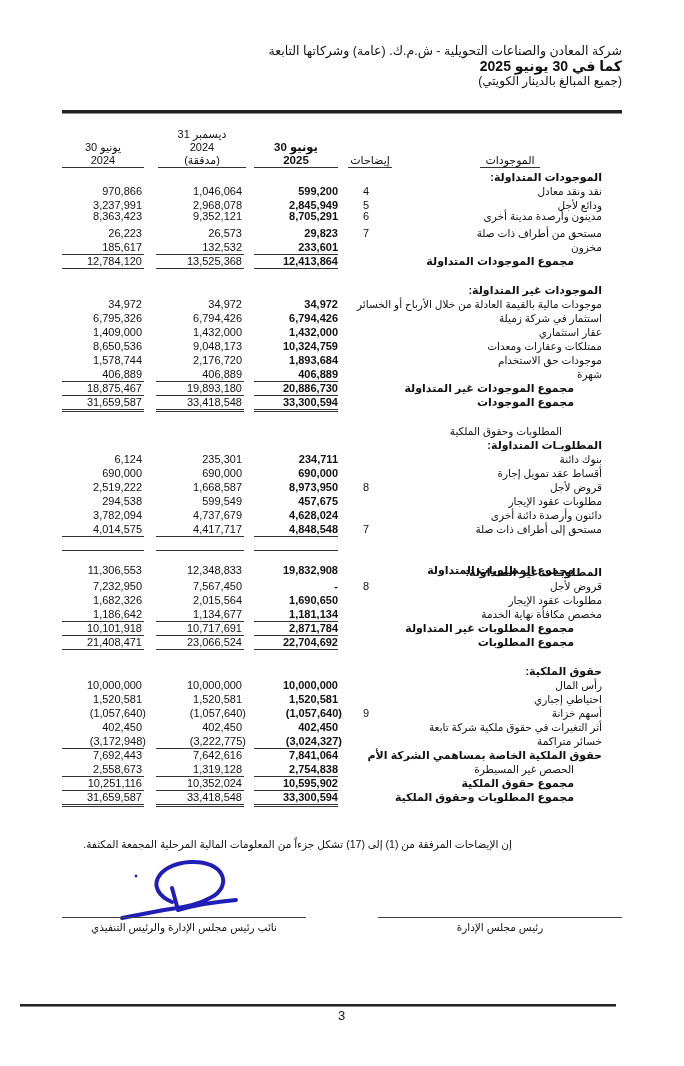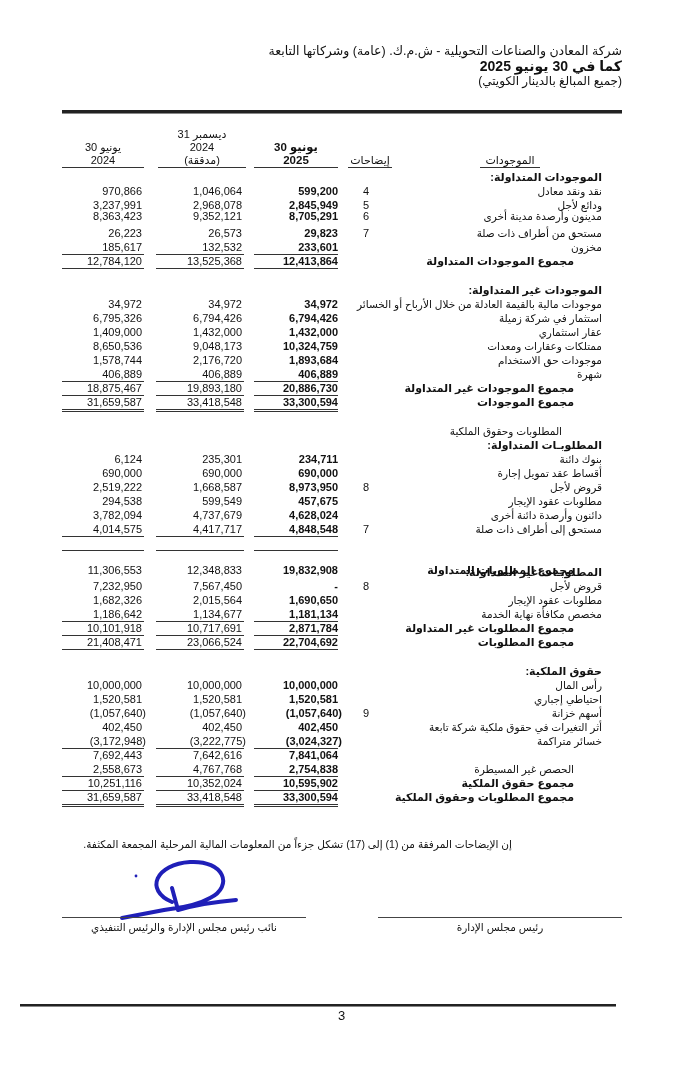--- a/index.html
+++ b/index.html
@@ -340,24 +340,25 @@
 </div>
 <div class="lines" style="top:748px;">
     <span class="ln l1"></span>
     <span class="ln l2"></span>
     <span class="ln l3"></span>
   </div>
 <div class="row" style="top:749px;">
   <span class="num c1">7,692,443</span>
   <span class="num c2">7,642,616</span>
   <span class="num c3">7,841,064</span>
+  <span class="lbl sub">حقوق الملكية الخاصة بمساهمي الشركة الأم</span>
 </div>
 <div class="row" style="top:763px;">
   <span class="num c1">2,558,673</span>
-  <span class="num c2">4,767,768</span>
+  <span class="num c2">1,319,128</span>
   <span class="num c3">2,754,838</span>
   <span class="lbl indent">الحصص غير المسيطرة</span>
 </div>
 <div class="lines" style="top:776px;">
     <span class="ln l1"></span>
     <span class="ln l2"></span>
     <span class="ln l3"></span>
   </div>
 <div class="row" style="top:777px;">
   <span class="num c1">10,251,116</span>

